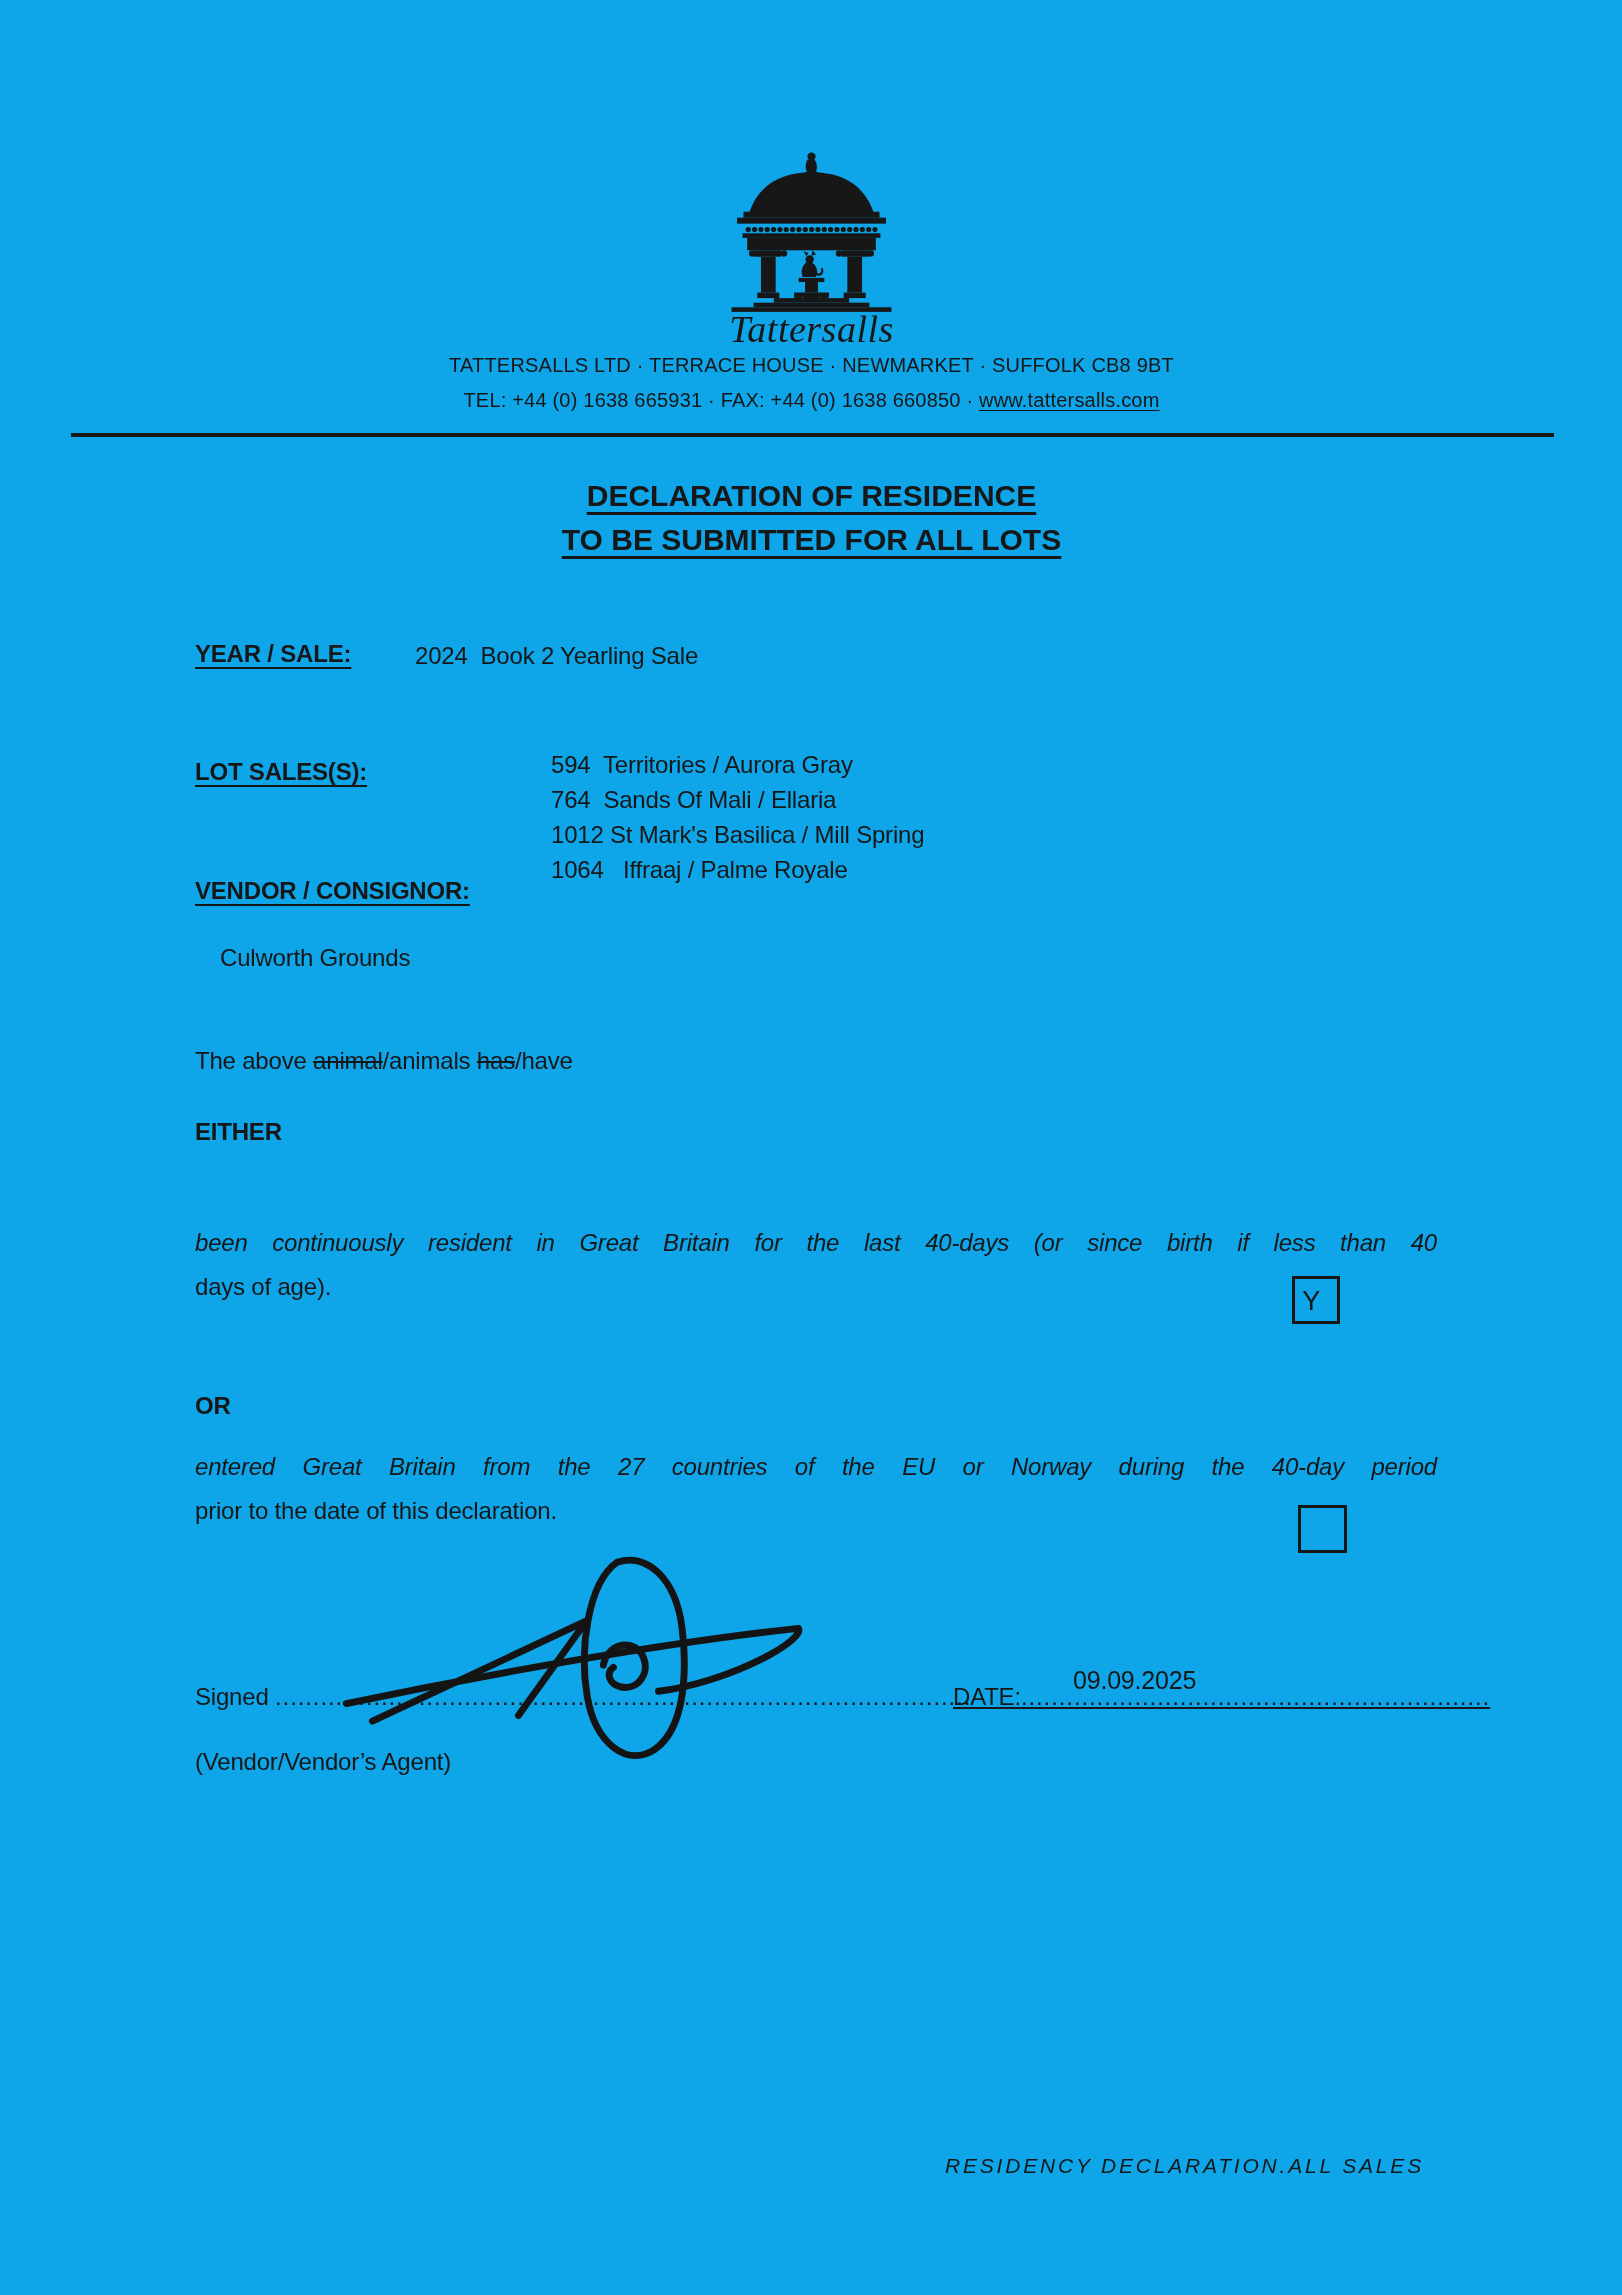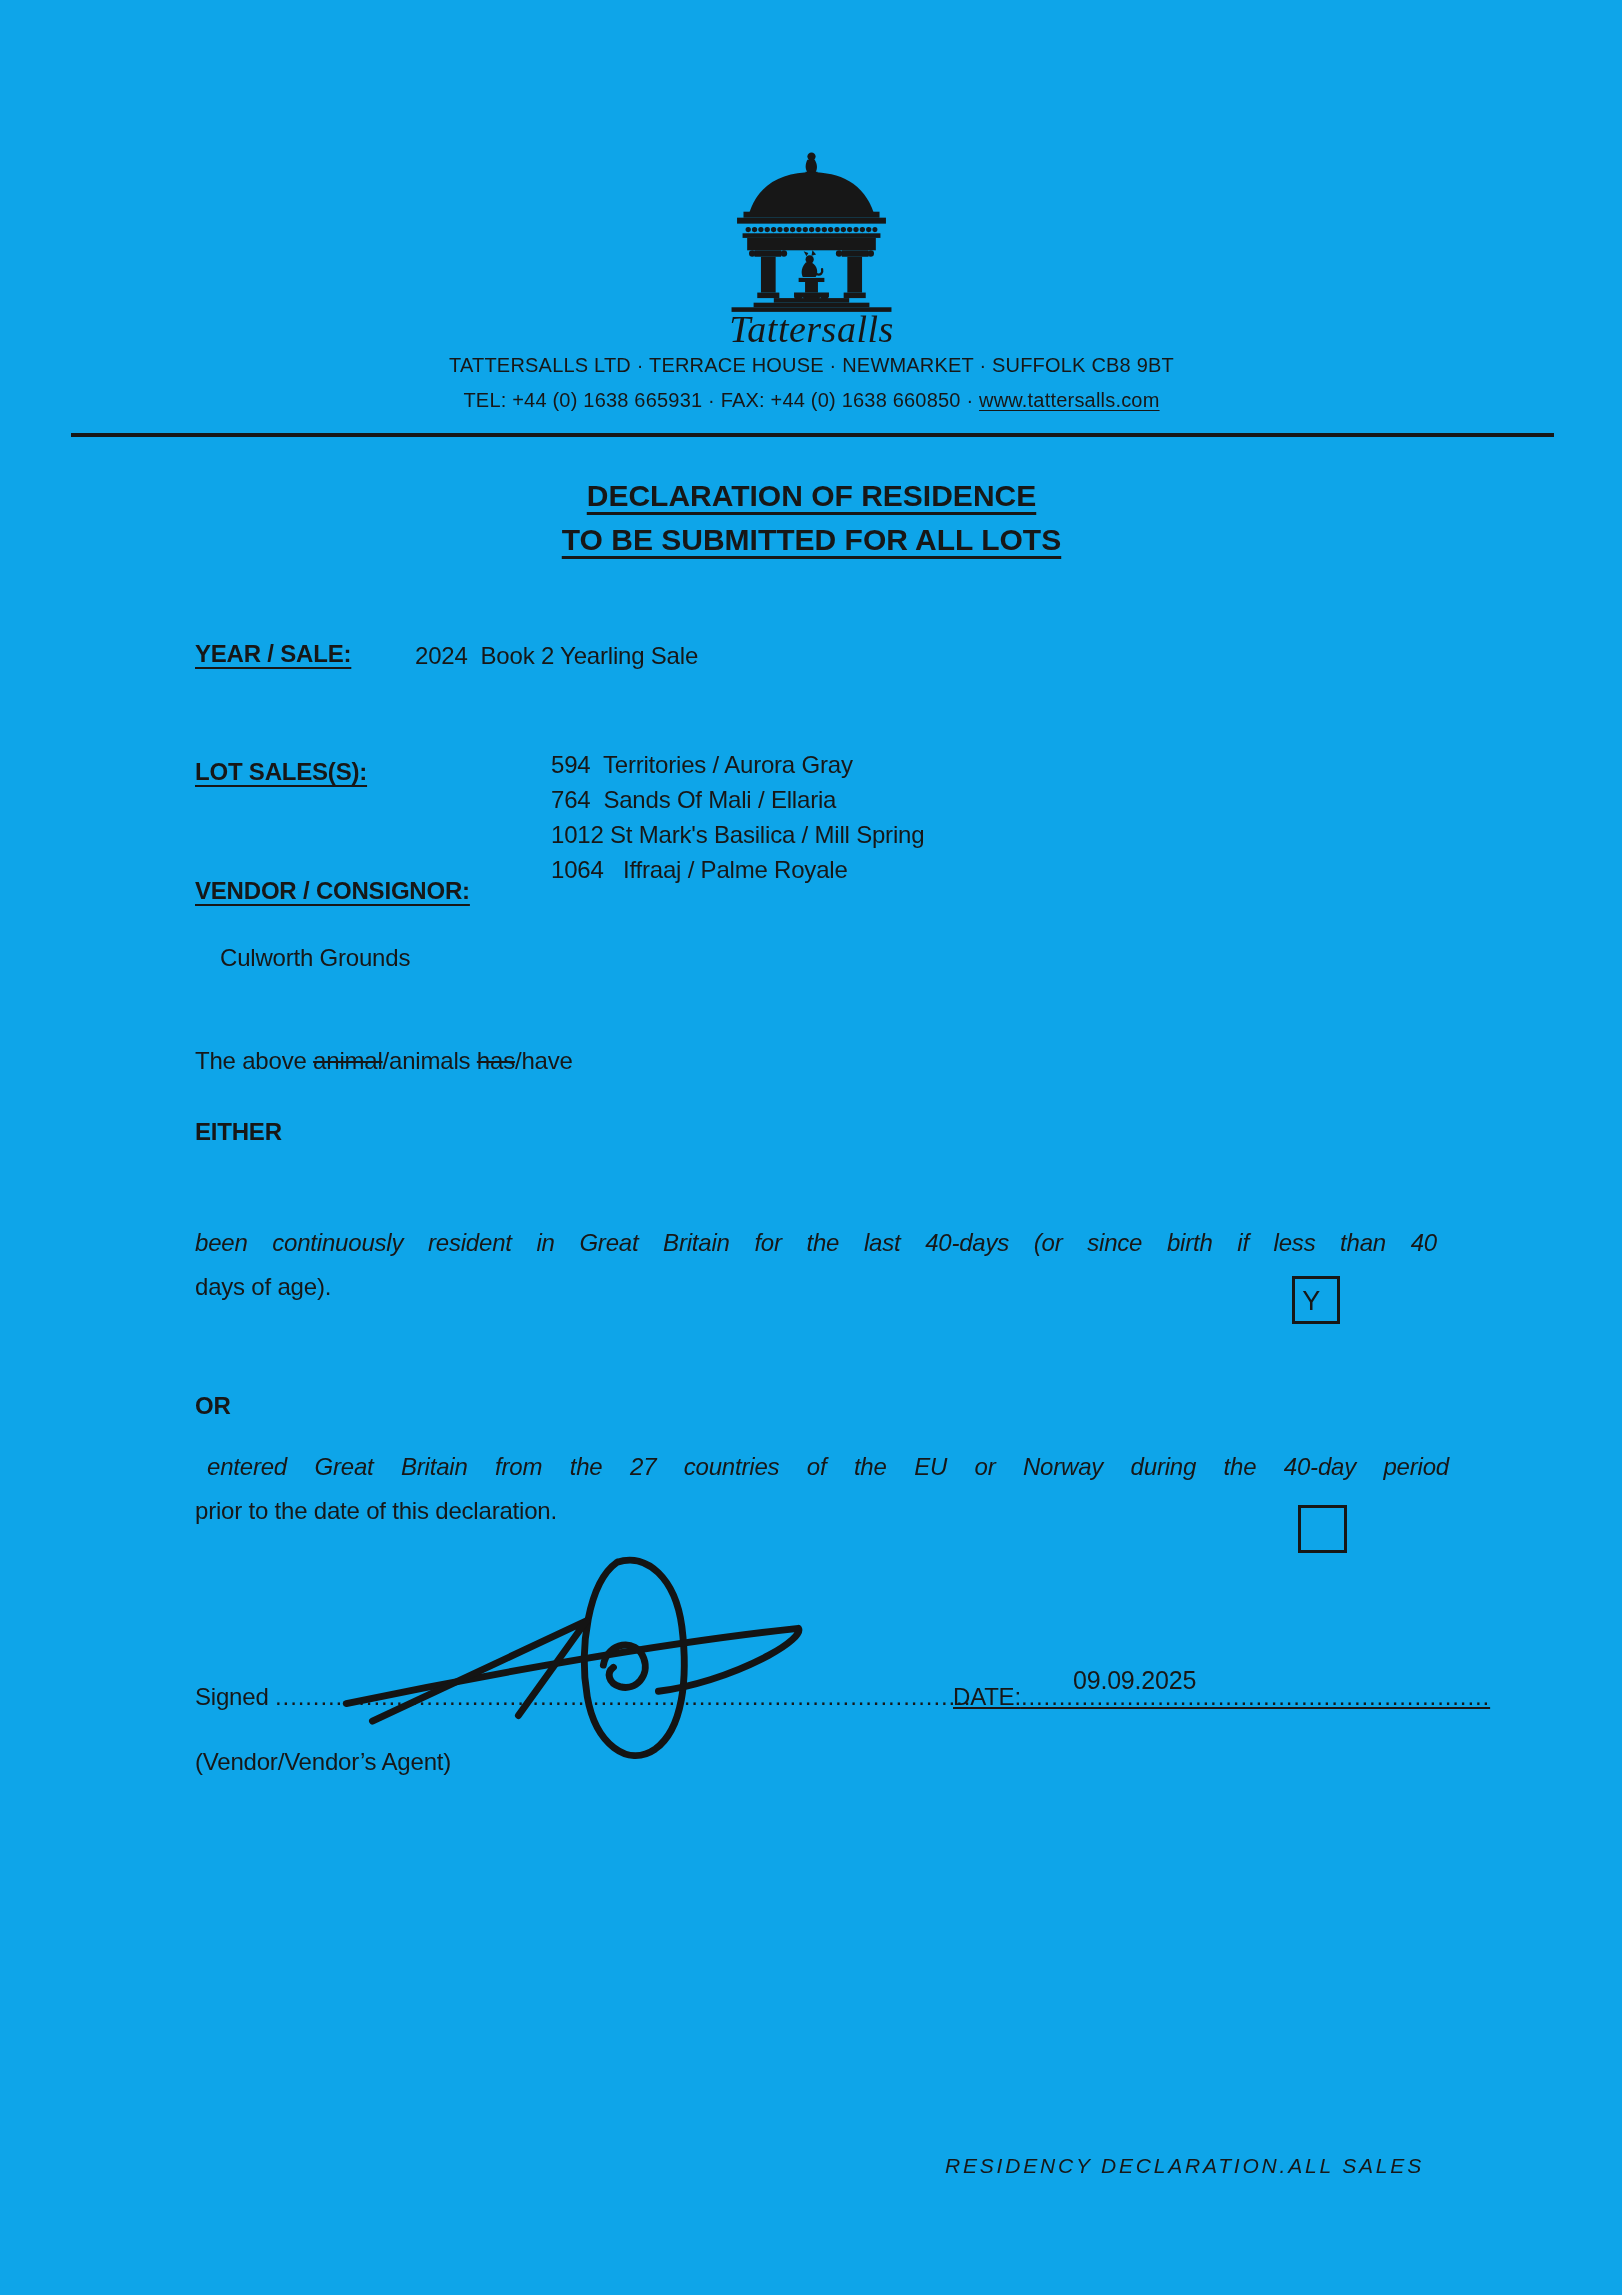--- a/index.html
+++ b/index.html
@@ -107,21 +107,21 @@
   <div class="abs body-text bold" style="left:195px;top:1118px;">EITHER</div>
 
   <div class="abs body-text jline" style="left:195px;top:1229px;">been continuously resident in Great Britain for the last 40-days (or since birth if less than 40</div>
   <div class="abs body-text" style="left:195px;top:1273px;">days of age).</div>
   <div class="abs checkbox" style="left:1292px;top:1276px;">
       <span>Y</span>
     </div>
 
   <div class="abs body-text bold" style="left:195px;top:1392px;">OR</div>
 
-  <div class="abs body-text jline" style="left:195px;top:1453px;margin-left:12px;">entered Great Britain from the 27 countries of the EU or Norway during the 40-day period</div>
+  <div class="abs body-text jline" style="left:195px;top:1453px;">entered Great Britain from the 27 countries of the EU or Norway during the 40-day period</div>
   <div class="abs body-text" style="left:195px;top:1497px;">prior to the date of this declaration.</div>
   <div class="abs checkbox" style="left:1298px;top:1505px;width:49px;border-width:3.7px;">
       <span></span>
     </div>
 
   <div class="abs body-text" style="left:195px;top:1683px;"><span>Signed </span><span class="dots">............................................................................................</span></div>
   <div class="abs body-text" style="left:953px;top:1683px;text-decoration:underline;"><span>DATE:</span><span class="dots">..............................................................</span></div>
   <div class="abs body-text" style="left:1073px;top:1666px;font-size:25px;">09.09.2025</div>
   <div class="abs body-text" style="left:195px;top:1748px;">(Vendor/Vendor’s Agent)</div>
 

